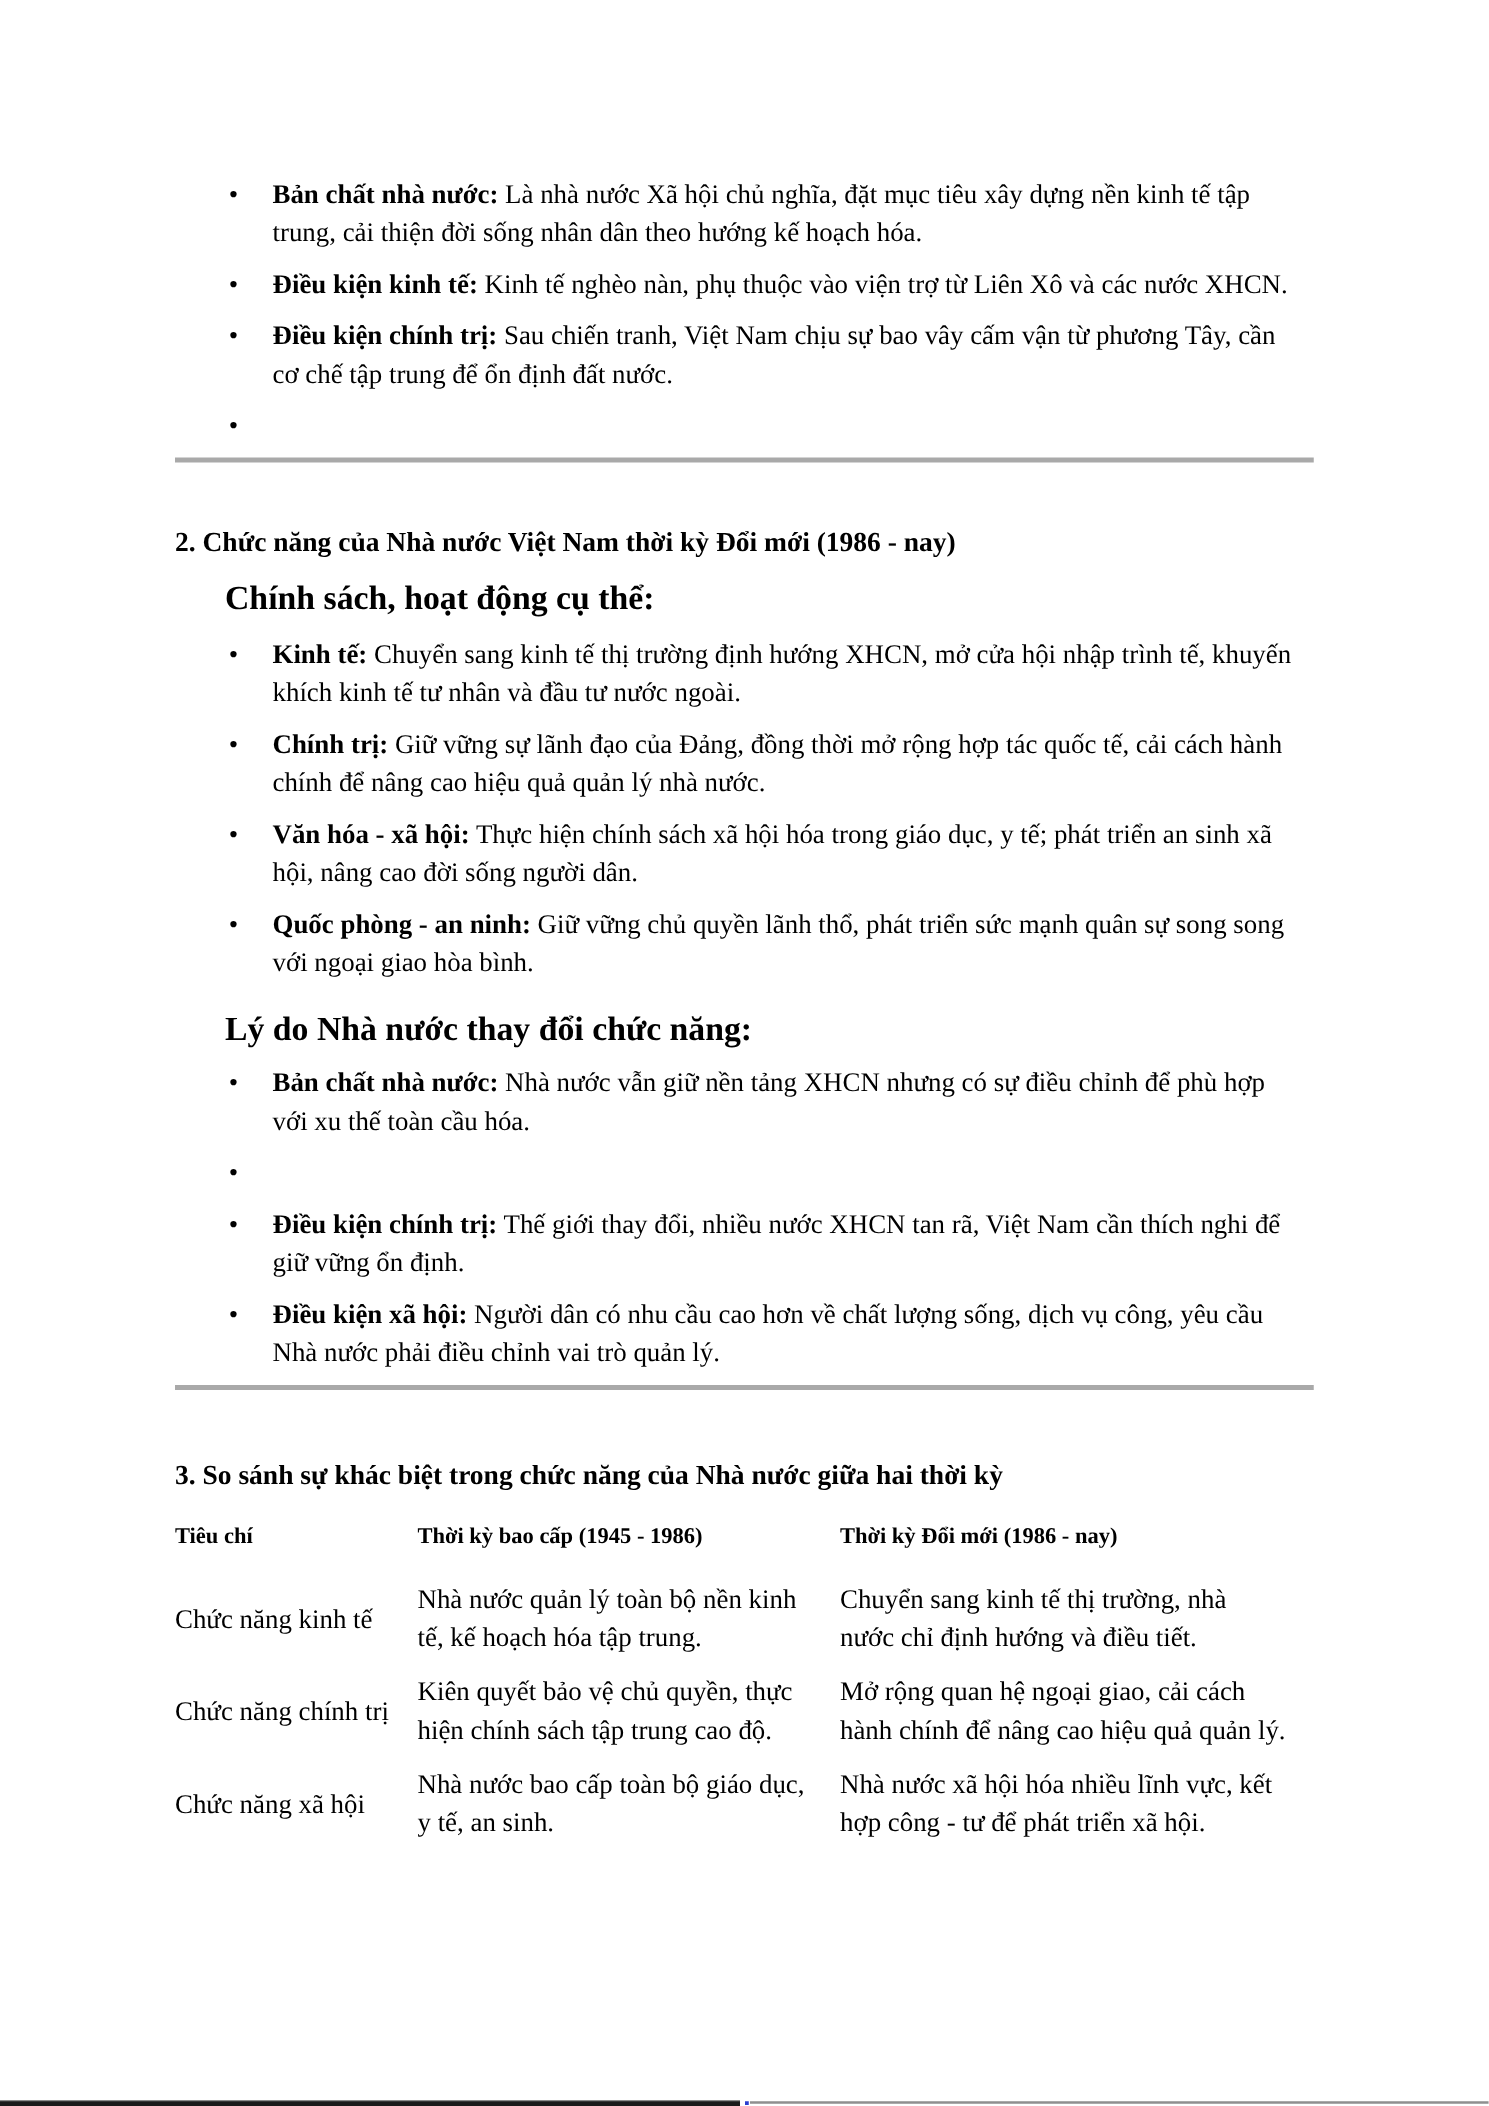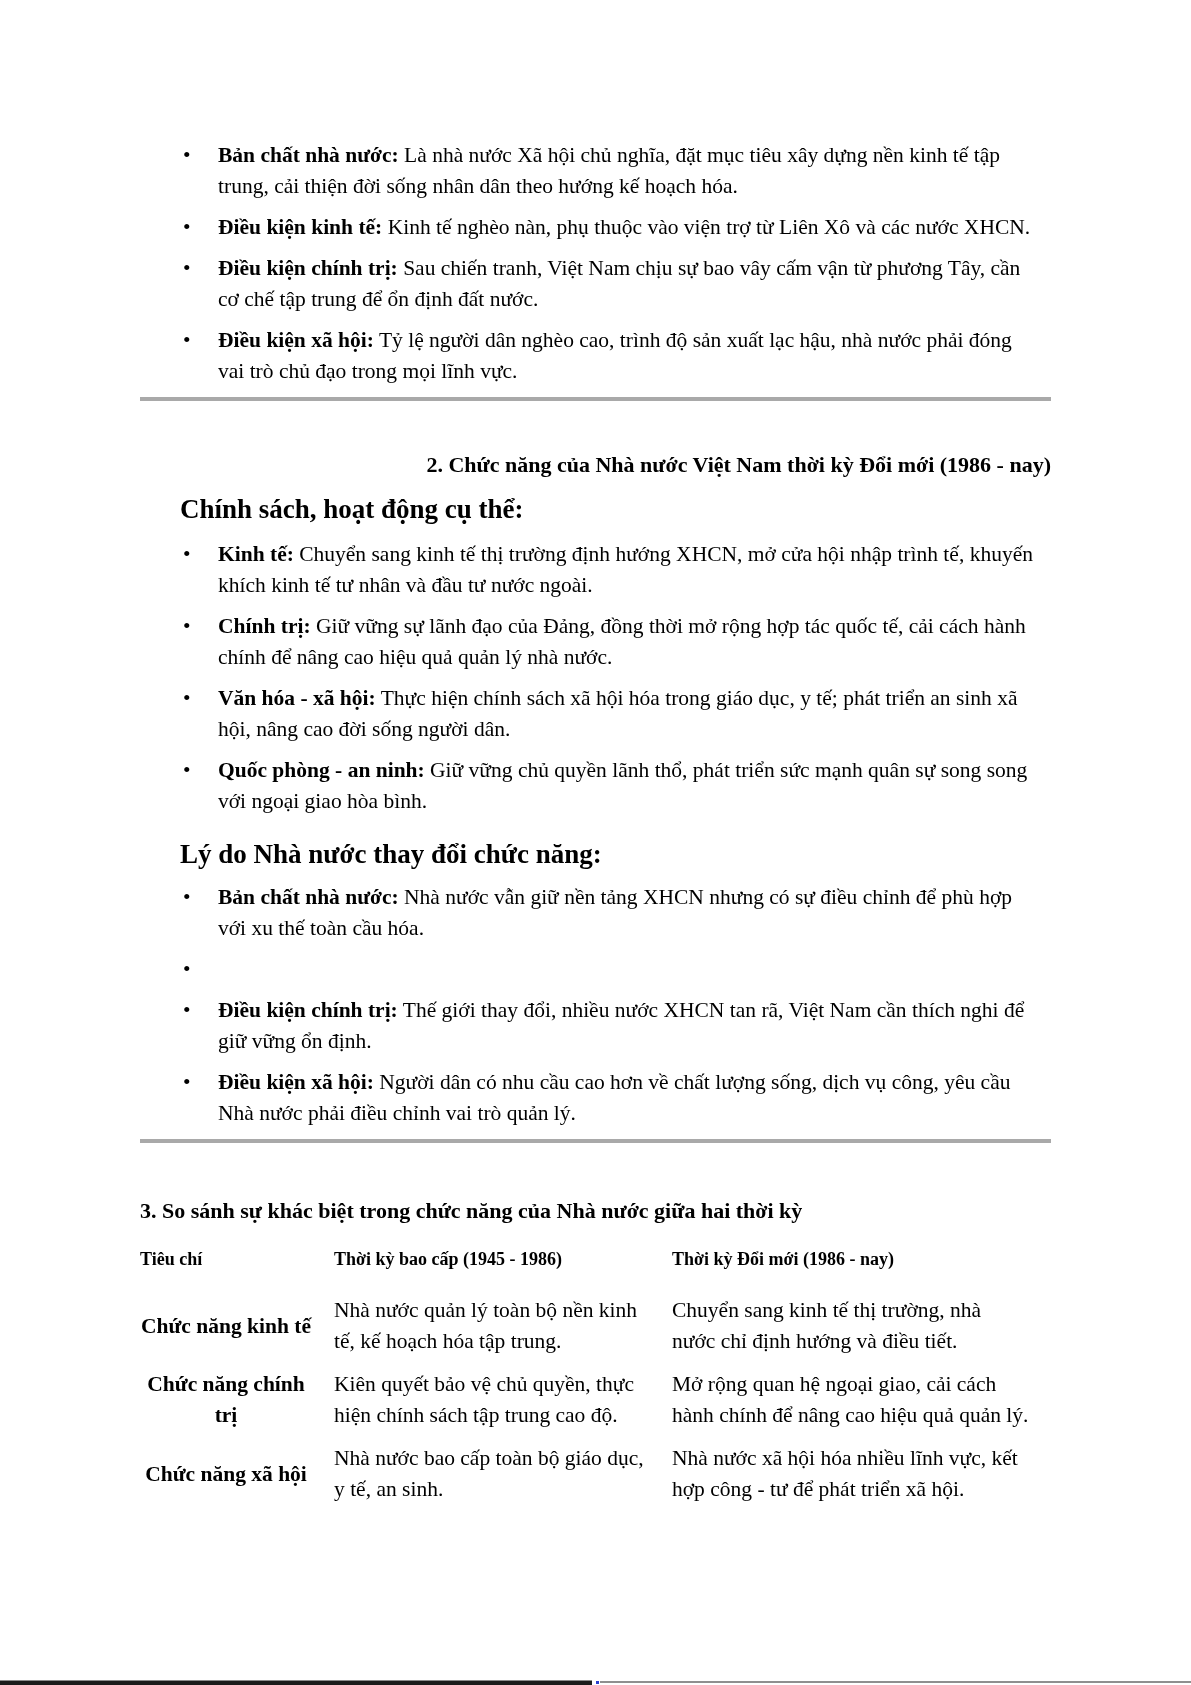--- a/index.html
+++ b/index.html
@@ -19,40 +19,40 @@
   ul.blist li { display:flex; margin-bottom:10px; }
   .marker { width:37px; flex:0 0 37px; padding-left:2px; }
   li { padding-left:41px; }
   .btext { flex:1 1 auto; max-width:815px; }
   .lbl { font-weight:700; }
 
   hr.rule { border:none; height:4px; background:#a9a9a9; margin-top:8px; }
   hr.rule2 { margin-top:8px; }
 
   h2.sec { font-size:22px; font-weight:700; line-height:31px; }
-  h2.sec2 { margin-top:48px;text-align:right; }
+  h2.sec2 { margin-top:48px; }
   h2.sec3 { margin-top:52px; }
   h3.sub { font-size:27px; font-weight:700; line-height:31px; margin-left:40px; }
   h3.sub1 { margin-top:14px; }
   h3.sub2 { margin-top:22px; }
   ul.l1 { margin-top:14px; }
   ul.l2 { margin-top:12px; }
 
   table.cmp { border-collapse:collapse; margin-top:18px; width:911px; table-layout:fixed; }
   table.cmp col.c1 { width:194px; }
   table.cmp col.c2 { width:338px; }
   table.cmp col.c3 { width:379px; }
   table.cmp th {
     text-align:left; font-weight:700; font-size:18px;
     vertical-align:top; padding:0 22px 14px 0;
   }
   table.cmp td {
     vertical-align:middle; padding:6px 22px 6px 0;
   }
-  table.cmp td.crit { font-weight:700;text-align:center; }
+  table.cmp td.crit { font-weight:400; }
 
   .bottombar { position:absolute; left:0; top:1680px; width:1191px; height:5px; }
   .bb-left { position:absolute; left:0; top:0; width:592px; height:5px; background:#1b1b1b; border-top:1px solid #8c8c8c; }
   .bb-dot { position:absolute; left:596px; top:1px; width:3px; height:3px; background:#2b3fd0; }
   .bb-right { position:absolute; left:600px; top:1px; width:591px; height:2px; background:#8f8f8f; }
 </style>
 </head>
 <body>
 
 <main class="page">
@@ -65,21 +65,20 @@
     <li>
       <span class="marker">•</span>
       <p class="btext"><b class="lbl">Điều kiện kinh tế:</b> <span>Kinh tế nghèo nàn, phụ thuộc vào viện trợ từ Liên Xô và các nước XHCN.</span></p>
     </li>
     <li>
       <span class="marker">•</span>
       <p class="btext"><b class="lbl">Điều kiện chính trị:</b> <span>Sau chiến tranh, Việt Nam chịu sự bao vây cấm vận từ phương Tây, cần cơ chế tập trung để ổn định đất nước.</span></p>
     </li>
     <li>
       <span class="marker">•</span>
-      <p class="btext"><b class="lbl">Điều kiện xã hội:</b> <span>Tỷ lệ người dân nghèo cao, trình độ sản xuất lạc hậu, nhà nước phải đóng vai trò chủ đạo trong mọi lĩnh vực.</span></p>
     </li>
   </ul>
 
   <hr class="rule">
 
   <h2 class="sec sec2">2. Chức năng của Nhà nước Việt Nam thời kỳ Đổi mới (1986 - nay)</h2>
 
   <h3 class="sub sub1">Chính sách, hoạt động cụ thể:</h3>
 
   <ul class="blist l1">

